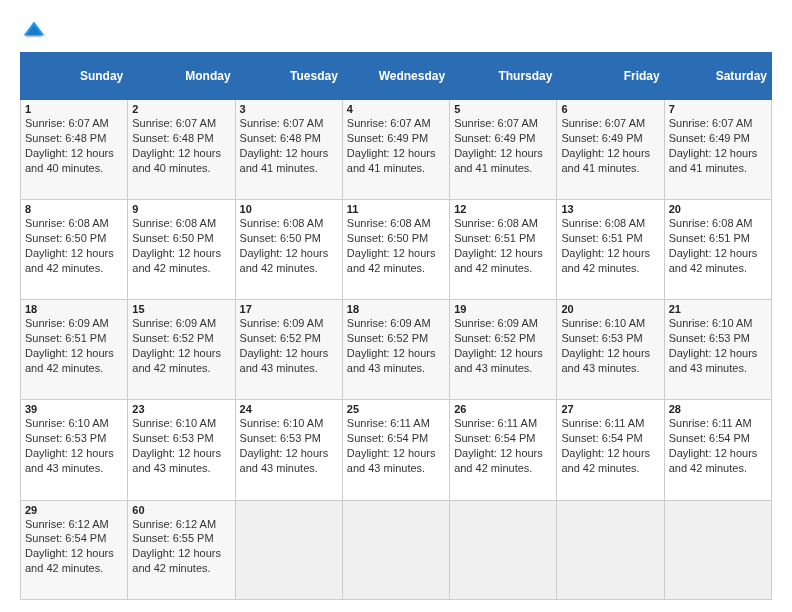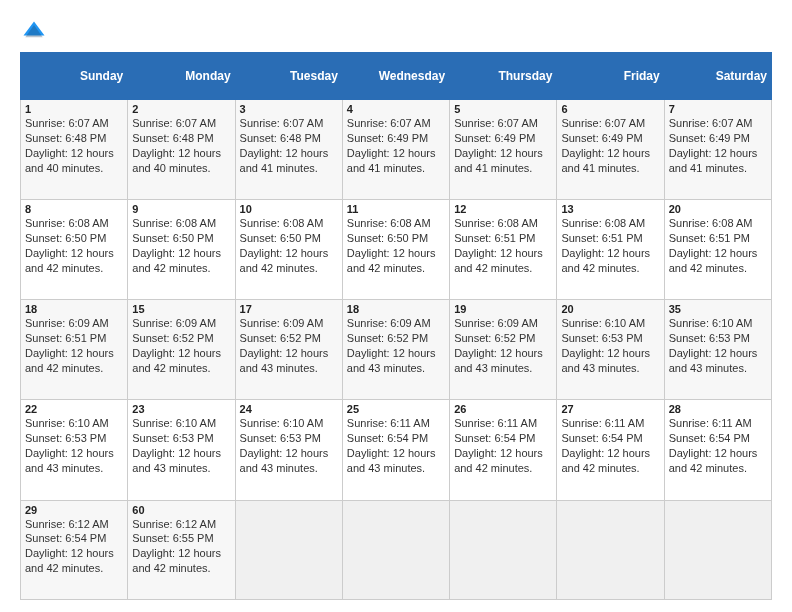--- a/index.html
+++ b/index.html
@@ -213,27 +213,27 @@
       </td>
           <td>
         <span class="day-num">19</span>
         <span class="cell-text">Sunrise: 6:09 AM<br>Sunset: 6:52 PM<br>Daylight: 12 hours<br>and 43 minutes.</span>
       </td>
           <td>
         <span class="day-num">20</span>
         <span class="cell-text">Sunrise: 6:10 AM<br>Sunset: 6:53 PM<br>Daylight: 12 hours<br>and 43 minutes.</span>
       </td>
           <td>
-        <span class="day-num">35</span>
+        <span class="day-num">21</span>
         <span class="cell-text">Sunrise: 6:10 AM<br>Sunset: 6:53 PM<br>Daylight: 12 hours<br>and 43 minutes.</span>
       </td>
         </tr>
         <tr>
           <td>
-        <span class="day-num">22</span>
+        <span class="day-num">39</span>
         <span class="cell-text">Sunrise: 6:10 AM<br>Sunset: 6:53 PM<br>Daylight: 12 hours<br>and 43 minutes.</span>
       </td>
           <td>
         <span class="day-num">23</span>
         <span class="cell-text">Sunrise: 6:10 AM<br>Sunset: 6:53 PM<br>Daylight: 12 hours<br>and 43 minutes.</span>
       </td>
           <td>
         <span class="day-num">24</span>
         <span class="cell-text">Sunrise: 6:10 AM<br>Sunset: 6:53 PM<br>Daylight: 12 hours<br>and 43 minutes.</span>
       </td>

